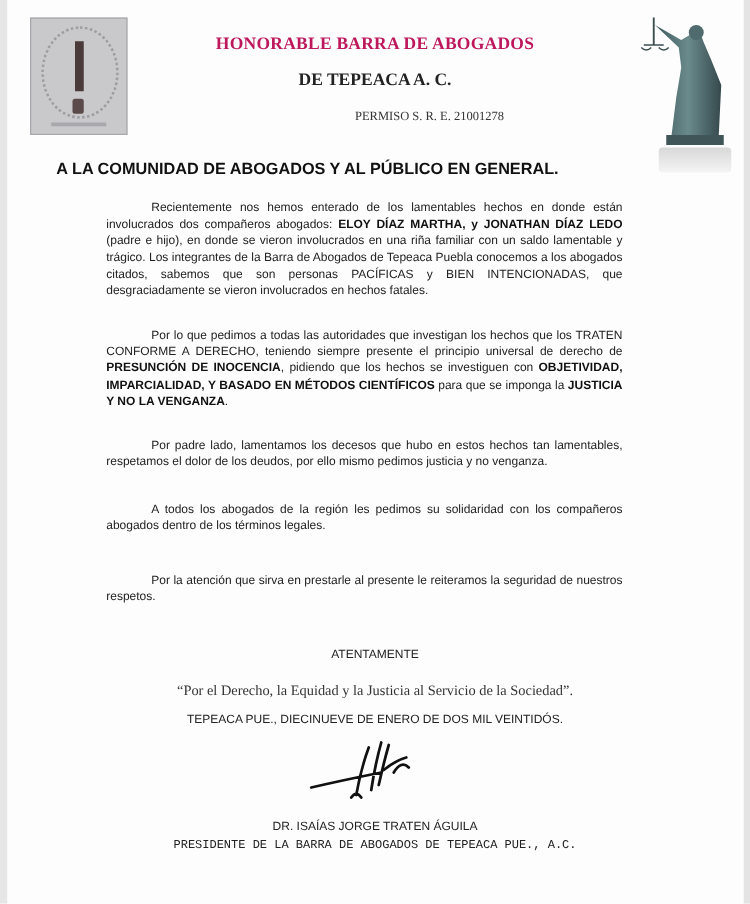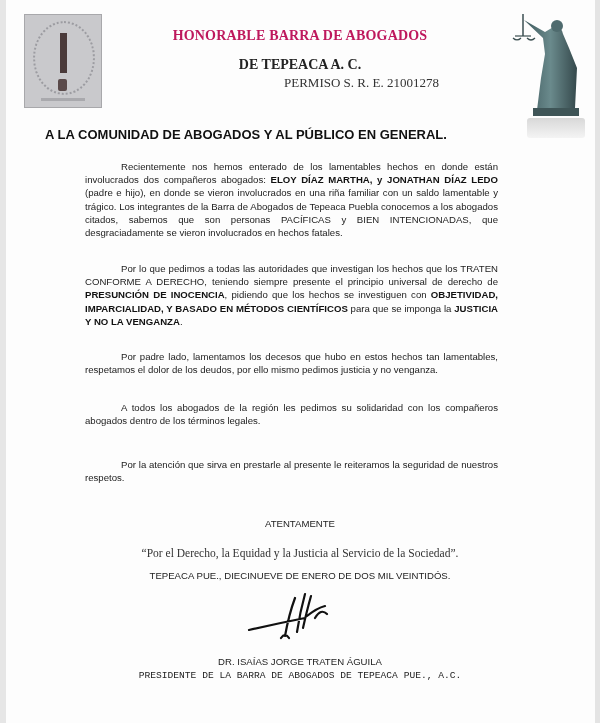--- a/index.html
+++ b/index.html
@@ -19,21 +19,21 @@
     }
     .logo-left .ring { position:absolute; left:8px; top:6px; width:58px; height:70px; border-radius:50%; border:2px dotted #8a8a90; opacity:.7; }
     .logo-left .fig { position:absolute; left:35px; top:18px; width:7px; height:40px; background:#4a3a3a; }
     .logo-left .fig2 { position:absolute; left:33px; top:64px; width:9px; height:12px; background:#5a4a4a; border-radius:2px; }
     .logo-left .cap { position:absolute; left:16px; bottom:6px; width:44px; height:3px; background:#a9a9ad; }
 
     .statue { position: absolute; left: 507px; top: 8px; width: 84px; height: 132px; }
 
     .hdr1 { position:absolute; left:0; width:600px; text-align:center; top:28px; font-family:"Liberation Serif", serif; font-weight:bold; font-size:14px; letter-spacing:.2px; color:#be185d; }
     .hdr2 { position:absolute; left:0; width:600px; text-align:center; top:57px; font-family:"Liberation Serif", serif; font-weight:bold; font-size:14px; color:#222; }
-    .permiso { position:absolute; left:284px; top:75px; font-family:"Liberation Serif", serif; font-size:13px; color:#333; }
+    .permiso { position:absolute; left:284px; top:88px; font-family:"Liberation Serif", serif; font-size:10px; color:#333; }
     .title { position:absolute; left:0; width:492px; text-align:center; top:127px; font-weight:bold; font-size:13px; color:#111; }
 
     .body { position:absolute; left:85px; width:413px; font-size:9.6px; line-height:13.2px; color:#222; }
     .body p { margin:0; text-align:justify; text-indent:36px; }
     .body b { font-weight:bold; color:#111;margin-top:32px; }
     .p1 { top:160px; } .p2 { top:262px; } .p3 { top:350px; } .p4 { top:401px; } .p5 { top:458px; }
 
     .center { position:absolute; left:0; width:600px; text-align:center; color:#222; }
     .atent { top:518px; font-size:9.6px; }
     .motto { top:547px; font-family:"Liberation Serif", serif; font-size:11.5px; color:#333; }

